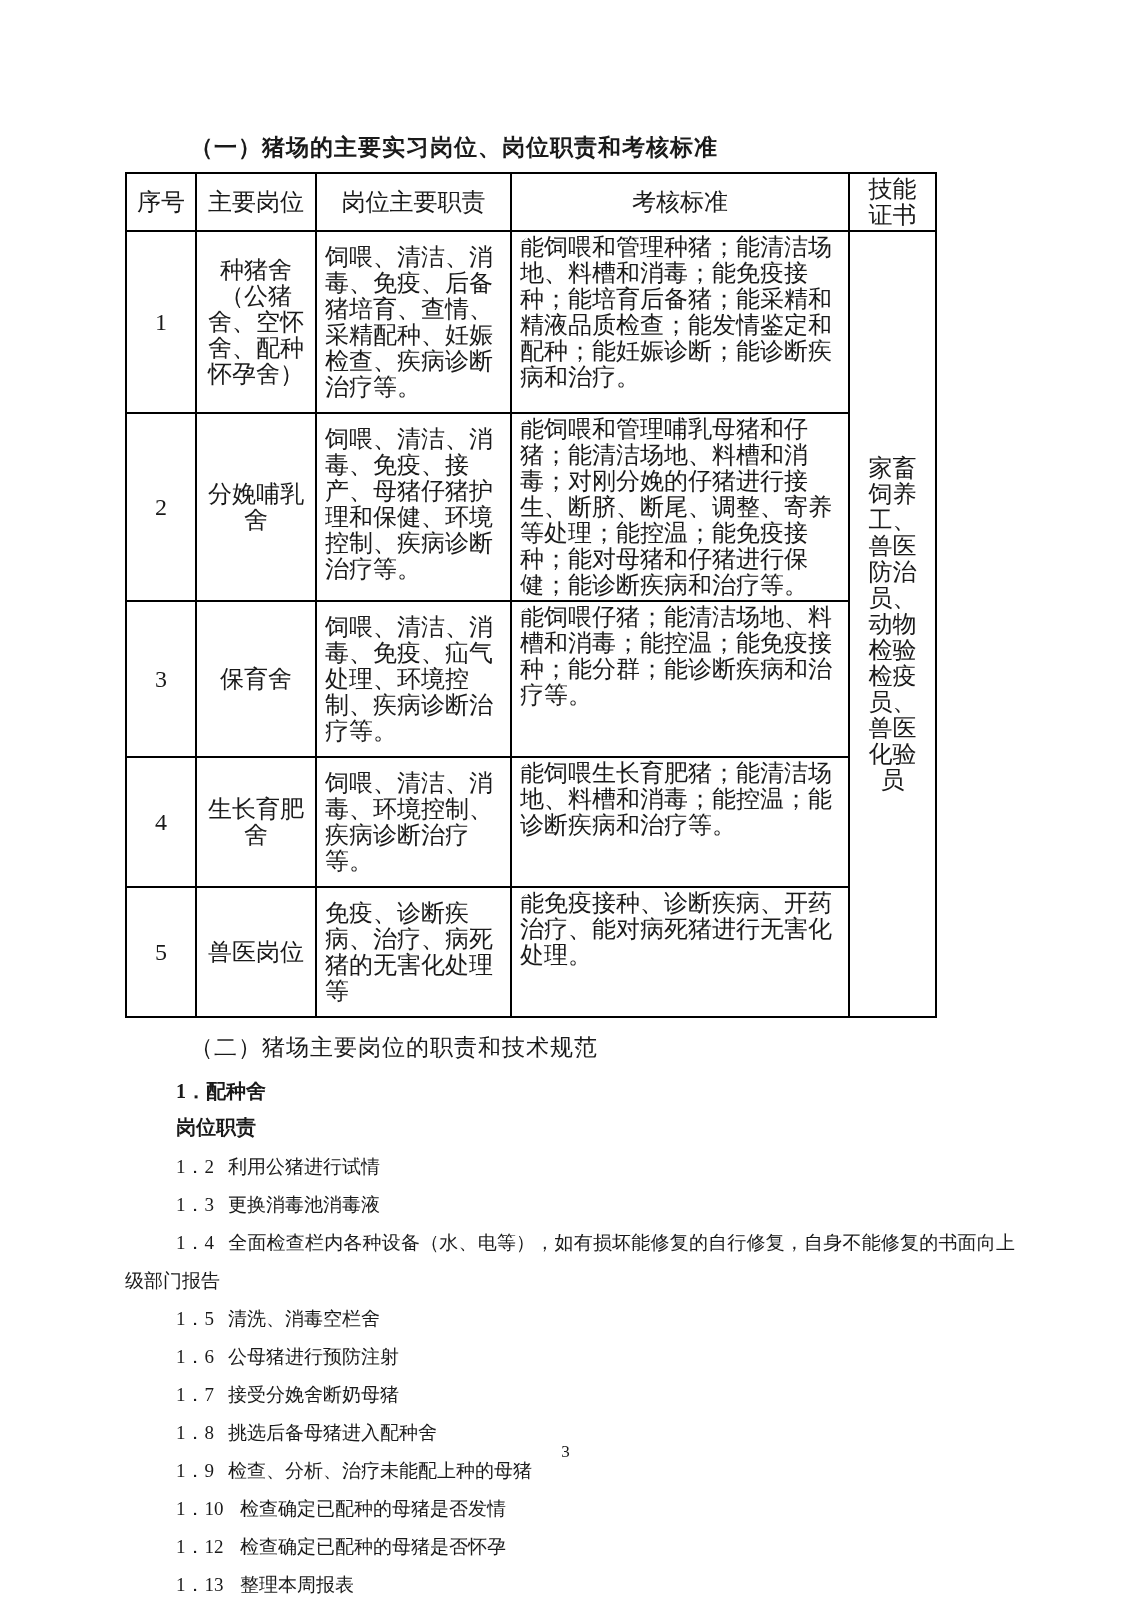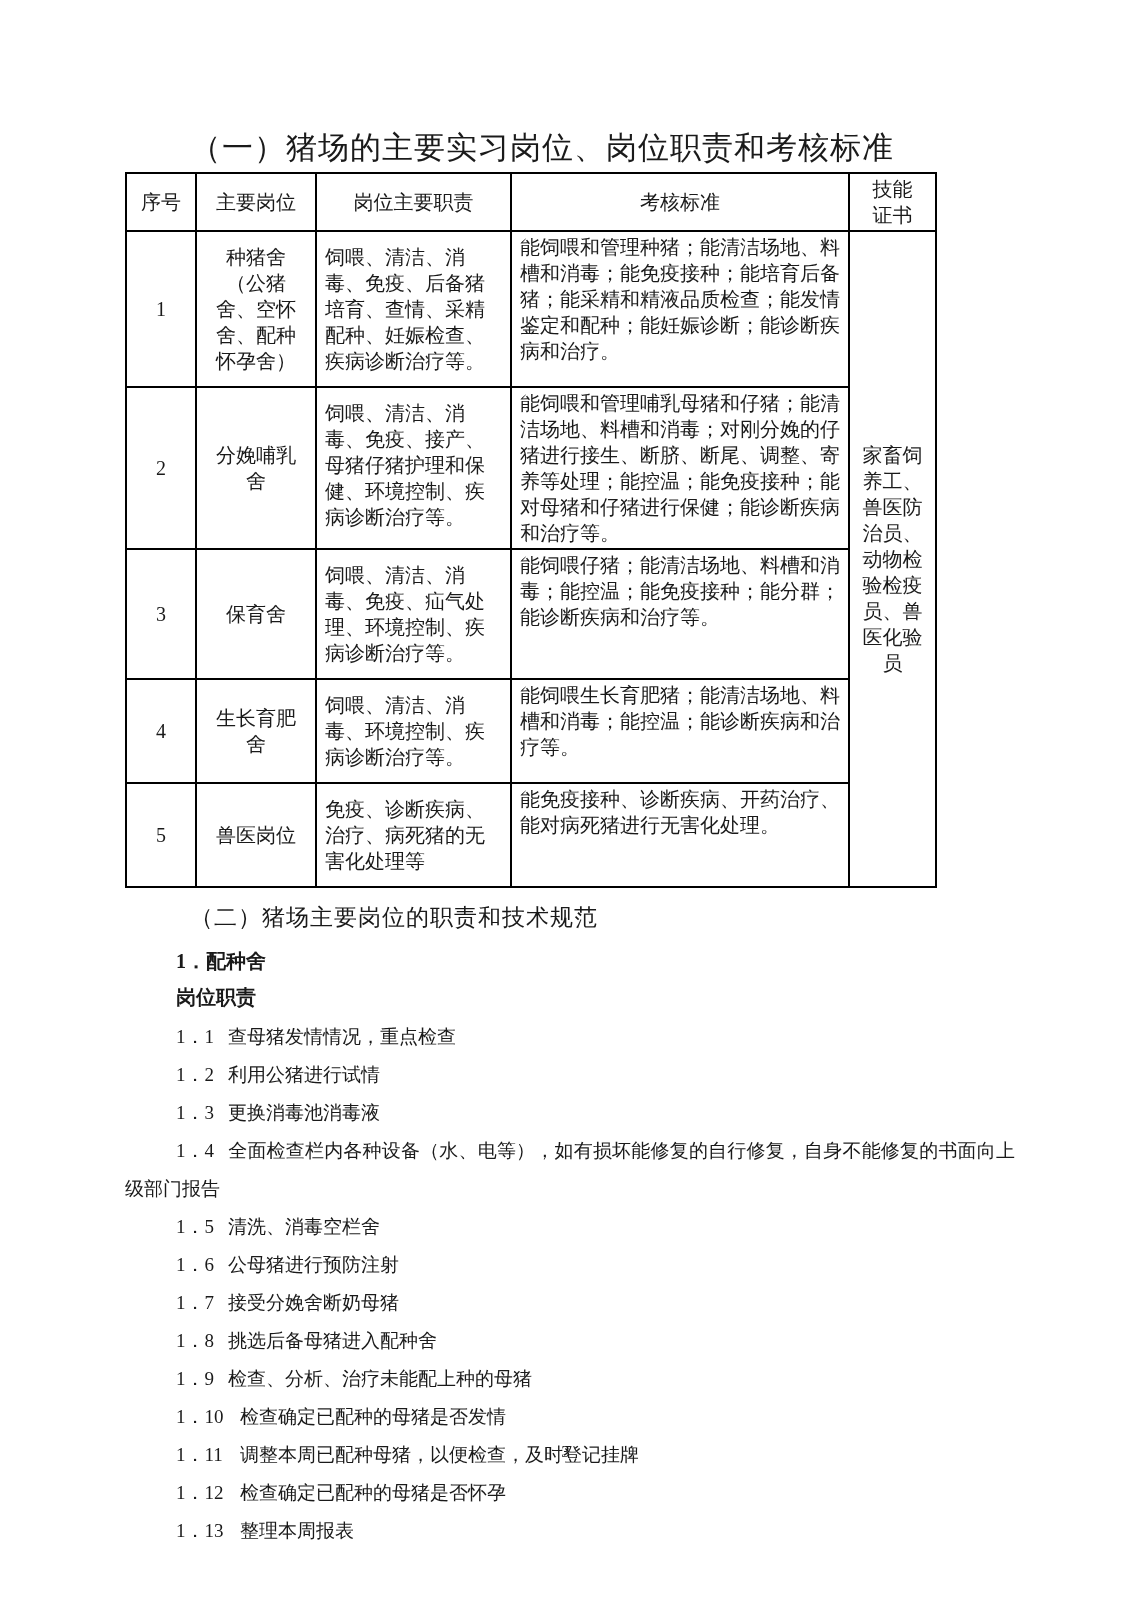--- a/index.html
+++ b/index.html
@@ -9,31 +9,31 @@
     width: 1131px;
     height: 1600px;
     background: #ffffff;
     color: #1a1a1a;
     font-family: "Liberation Serif", "DejaVu Serif", serif;
     overflow: hidden;
     margin: 0 auto;
   }
   .title-1 {
     margin: 132px 0 0 190px;
-    font-size: 31px;
+    font-size: 23px;
     line-height: 32px;
     letter-spacing: 1px;
-    font-weight: 400;
+    font-weight: 700;
   }
   table.positions {
     border-collapse: collapse;
     table-layout: fixed;
     margin: 8px 0 12px 125px;
     width: 810px;
-    font-size: 20px;
+    font-size: 24px;
     line-height: 26px;
   }
   table.positions th, table.positions td {
     border: 2px solid #000;
     font-weight: normal;
     overflow: hidden;
   }
   th.h-cell { text-align: center; vertical-align: middle; height: 56px; padding: 2px 4px; }
   th.h-cert { white-space: pre-line; line-height: 26px; }
   td.c-no { text-align: center; vertical-align: middle; padding: 2px 4px; }
@@ -145,30 +145,28 @@
         <td class="c-std">能免疫接种、诊断疾病、开药治疗、能对病死猪进行无害化处理。</td>
       </tr>
     </tbody>
   </table>
 
   <div class="title-2">（二）猪场主要岗位的职责和技术规范</div>
   <div class="subsection-title">1．配种舍</div>
   <div class="duty-heading">岗位职责</div>
 
   <div class="items">
-    <div class="item"><span class="item-num">1．1</span><span class="item-text">查母猪发情情况，重点检查</span></div>
     <div class="item"><span class="item-num">1．2</span><span class="item-text">利用公猪进行试情</span></div>
     <div class="item"><span class="item-num">1．3</span><span class="item-text">更换消毒池消毒液</span></div>
     <div class="item"><span class="item-num">1．4</span><span class="item-text">全面检查栏内各种设备（水、电等），如有损坏能修复的自行修复，自身不能修复的书面向上级部门报告</span></div>
     <div class="item"><span class="item-num">1．5</span><span class="item-text">清洗、消毒空栏舍</span></div>
     <div class="item"><span class="item-num">1．6</span><span class="item-text">公母猪进行预防注射</span></div>
     <div class="item"><span class="item-num">1．7</span><span class="item-text">接受分娩舍断奶母猪</span></div>
     <div class="item"><span class="item-num">1．8</span><span class="item-text">挑选后备母猪进入配种舍</span></div>
     <div class="item"><span class="item-num">1．9</span><span class="item-text">检查、分析、治疗未能配上种的母猪</span></div>
     <div class="item"><span class="item-num wide">1．10</span><span class="item-text">检查确定已配种的母猪是否发情</span></div>
-    <div class="item"><span class="item-num wide">1．11</span><span class="item-text">调整本周已配种母猪，以便检查，及时登记挂牌</span></div>
     <div class="item"><span class="item-num wide">1．12</span><span class="item-text">检查确定已配种的母猪是否怀孕</span></div>
     <div class="item"><span class="item-num wide">1．13</span><span class="item-text">整理本周报表</span></div>
   </div>
 
   <div class="page-number">3</div>
 
 </div>
 
 </body></html>

